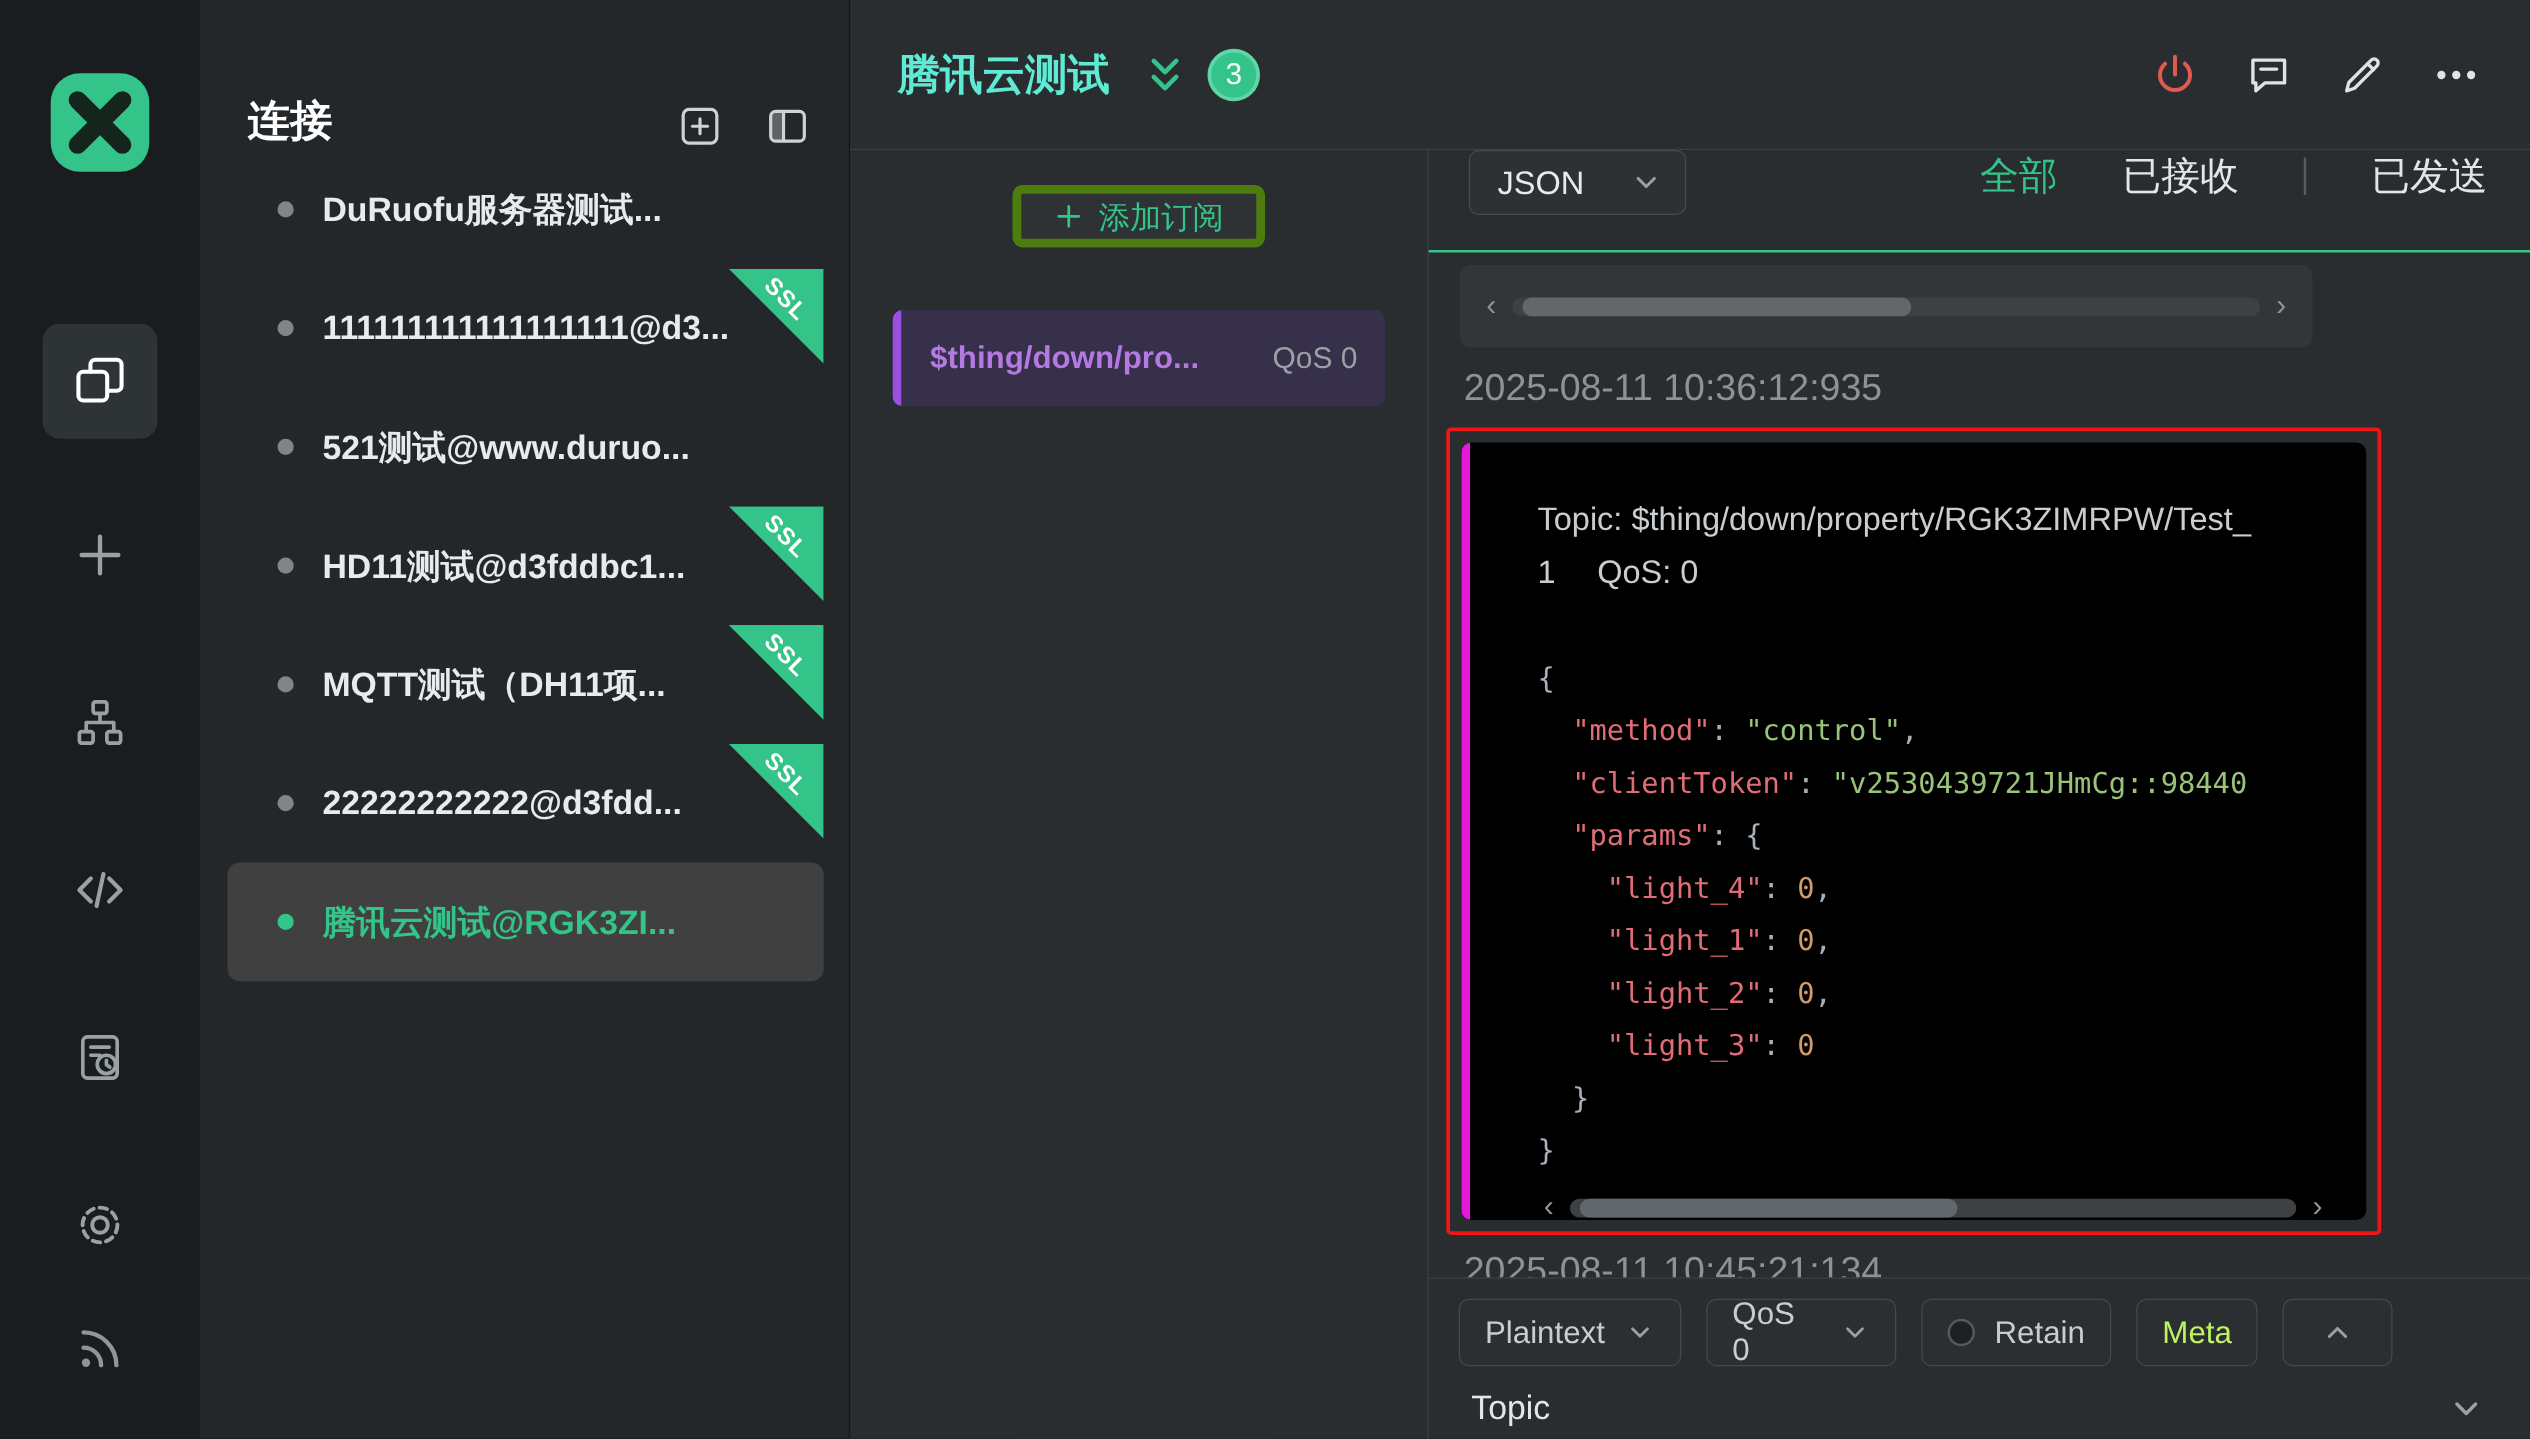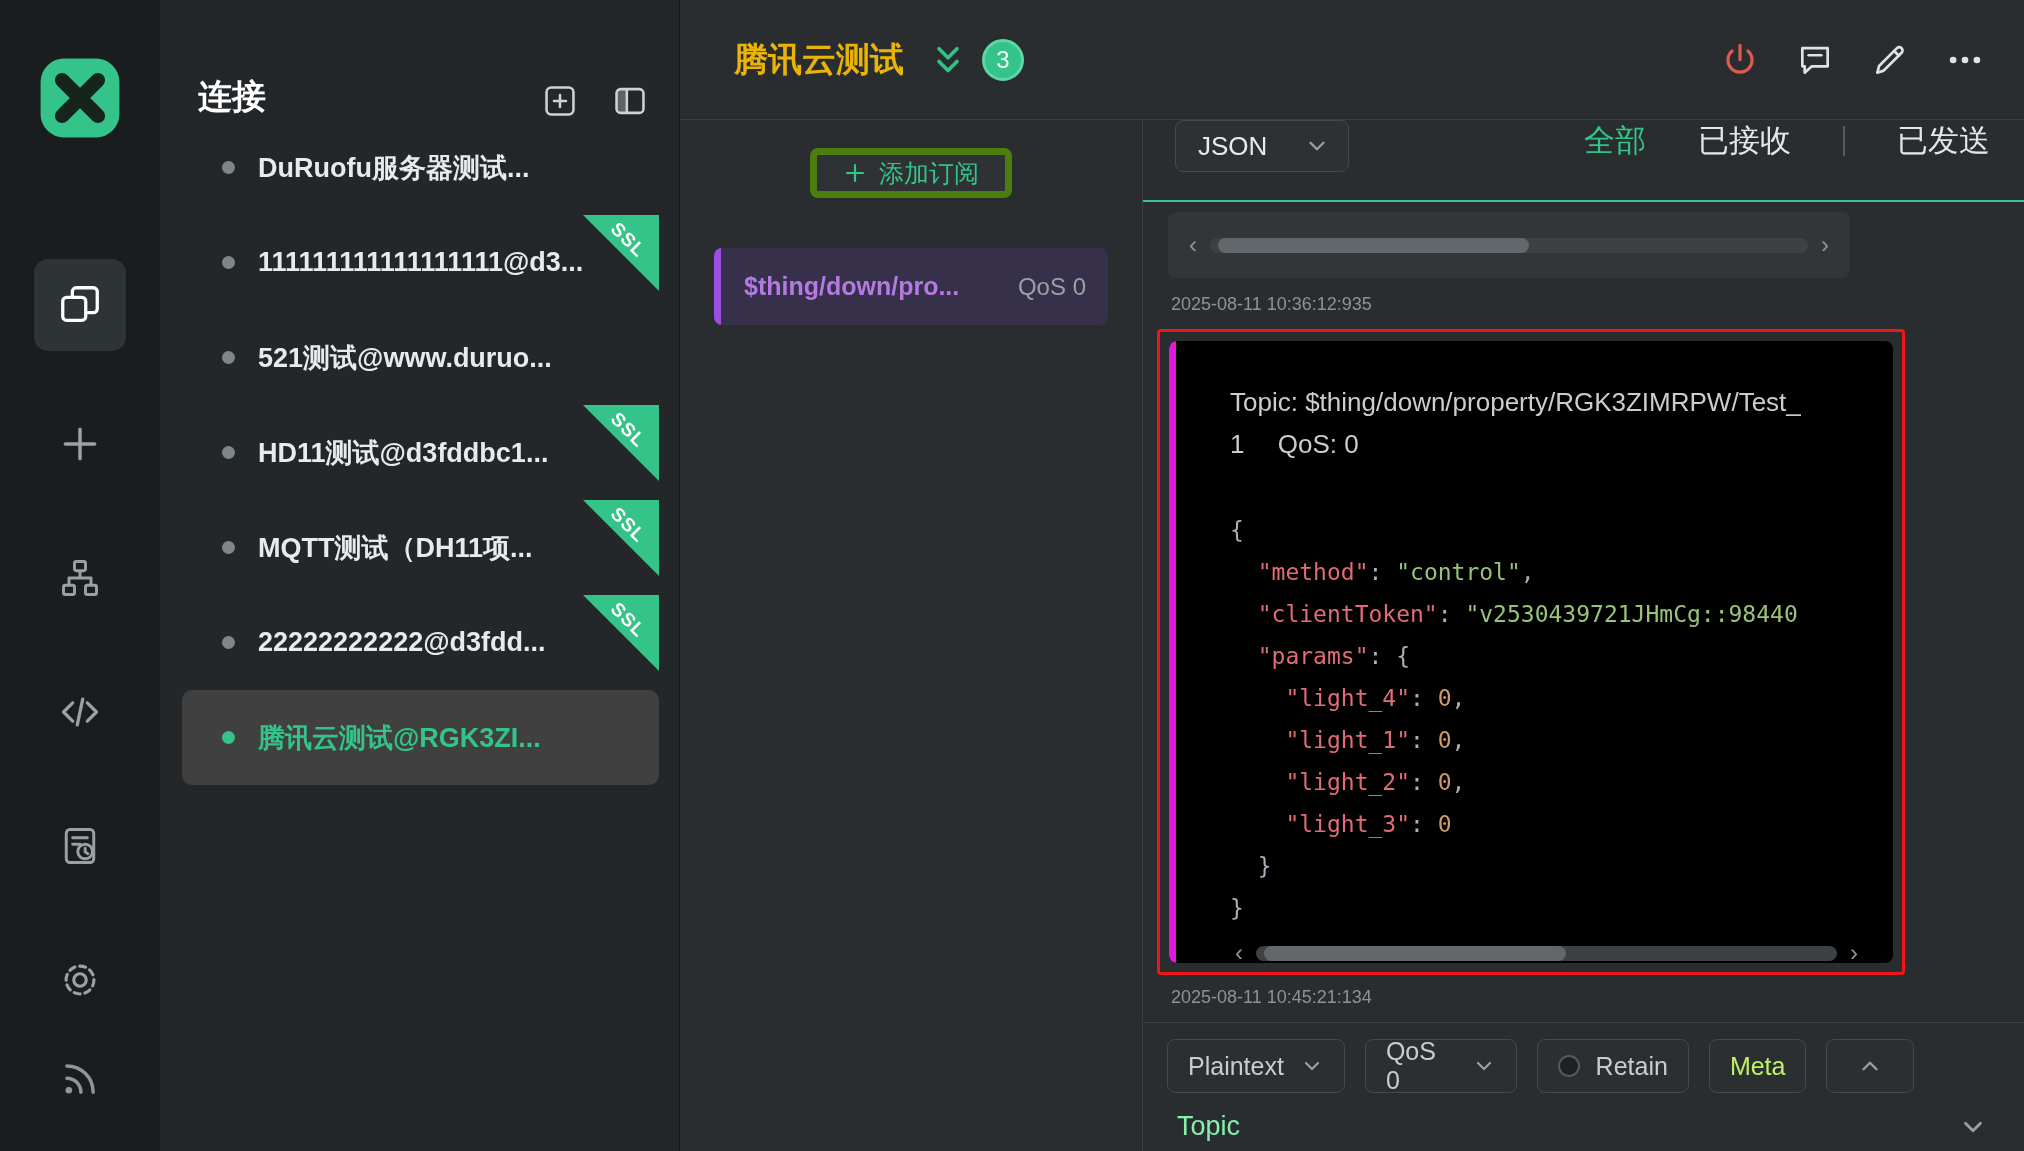--- a/index.html
+++ b/index.html
@@ -36,21 +36,21 @@
   .conn-item.active .conn-label { color:var(--accent,#34c388); }
   .ssl-badge { position:absolute; top:0; right:20px; width:76px; height:76px;
                background:var(--accent,#34c388); clip-path:polygon(0 0,100% 0,100% 100%); }
   .ssl-text { position:absolute; top:14px; left:25px; transform:rotate(45deg);
               font-size:19px; font-weight:bold; color:#ffffff; letter-spacing:1px; }
 
   
   .main { flex:1; min-width:0; background:#2a2d30; display:flex; flex-direction:column; }
   .main-header { height:120px; flex:none; display:flex; align-items:center;
                  border-bottom:1px solid #3b3f42; padding:0 40px 0 38px; }
-  .main-title { font-size:34px; font-weight:bold; color:#eab308;margin-left:16px; }
+  .main-title { font-size:34px; font-weight:bold; color:#5eead4; }
   .chevrons { color:var(--accent,#34c388); margin-left:26px; display:flex; cursor:pointer; }
   .badge { width:42px; height:42px; border-radius:50%; margin-left:16px; flex:none;
            background:var(--accent,#34c388); border:3px solid #5fd6a7; color:#f2fff9;
            font-size:24px; display:flex; align-items:center; justify-content:center; }
   .header-icons { margin-left:auto; display:flex; align-items:center; gap:37px; }
   .hbtn { display:flex; color:#e0e3e5; cursor:pointer; }
   .hbtn.power { color:var(--power-red,#e05a52); }
 
   .main-body { flex:1; min-height:0; display:flex; }
 
@@ -84,21 +84,21 @@
   
   .feed { height:820px; flex:none; overflow:hidden; padding:10px 0 0 14px; }
   .partial-card { width:682px; height:66px; margin-left:11px; background:#323639; border-radius:8px;
                   display:flex; align-items:center; padding:0 16px; overflow:hidden; }
   .scrollbar { display:flex; align-items:center; width:100%; }
   .sb-arrow { color:#8f959a; font-size:24px; line-height:1; flex:none; width:18px; text-align:center;
               cursor:pointer; }
   .sb-track { flex:1; height:15px; border-radius:8px; background:#3d4144; margin:0 8px; position:relative; }
   .sb-thumb { position:absolute; left:8px; top:0; height:15px; width:52%; border-radius:8px;
               background:#62676c; }
-  .ts { color:#8d9296; font-size:18px; margin:16px 0 14px 14px; }
+  .ts { color:#8d9296; font-size:30px; margin:16px 0 14px 14px; }
   .ts2 { margin-top:12px; }
   .annotation { border:3px solid var(--annotation,#ee1616); border-radius:4px; padding:9px; width:748px; }
   .msg-card { position:relative; background:#000000; border-radius:8px; height:622px;
               padding:40px 26px 0 61px; overflow:hidden; }
   .msg-bar { position:absolute; left:0; top:0; bottom:0; width:7px; background:var(--msg-bar,#e616dd);
              border-radius:8px 0 0 8px; }
   .topic-line { color:#c9cdd0; font-size:26px; line-height:42px; white-space:nowrap; overflow:hidden; }
   .qos-span { margin-left:26px; }
   .payload { margin-top:44px; font-family:"DejaVu Sans Mono", monospace; font-size:23px;
              line-height:42px; white-space:pre; overflow:hidden; }
@@ -113,21 +113,21 @@
              flex-direction:column; overflow:hidden; }
   .pub-row { display:flex; align-items:center; gap:20px; }
   .pub-btn { height:54px; border:1px solid #45484c; border-radius:8px; background:#2c2f32;
              display:flex; align-items:center; padding:0 20px; color:#c9cdd1; font-size:25px;
              gap:16px; cursor:pointer; }
   .pub-btn .chev { color:#9aa0a5; display:flex; }
   .retain-dot { width:22px; height:22px; border-radius:50%; background:#1e2124; border:2px solid #55595d; }
   .meta-btn span { color:#bef264; }
   .up-btn { margin-left:auto; margin-right:86px; width:88px; justify-content:center; }
   .topic-row { display:flex; align-items:center; margin-top:18px; padding:0 12px 0 10px;
-               color:#86efac; font-size:27px; cursor:text; }
+               color:#e5e5e5; font-size:27px; cursor:text; }
   .topic-chev { margin-left:auto; color:#9aa0a5; display:flex; }
   svg { display:block; }
 </style>
 </head>
 <body>
 
 <div id="app">
 
   <aside class="sidebar">
     <div class="logo">

